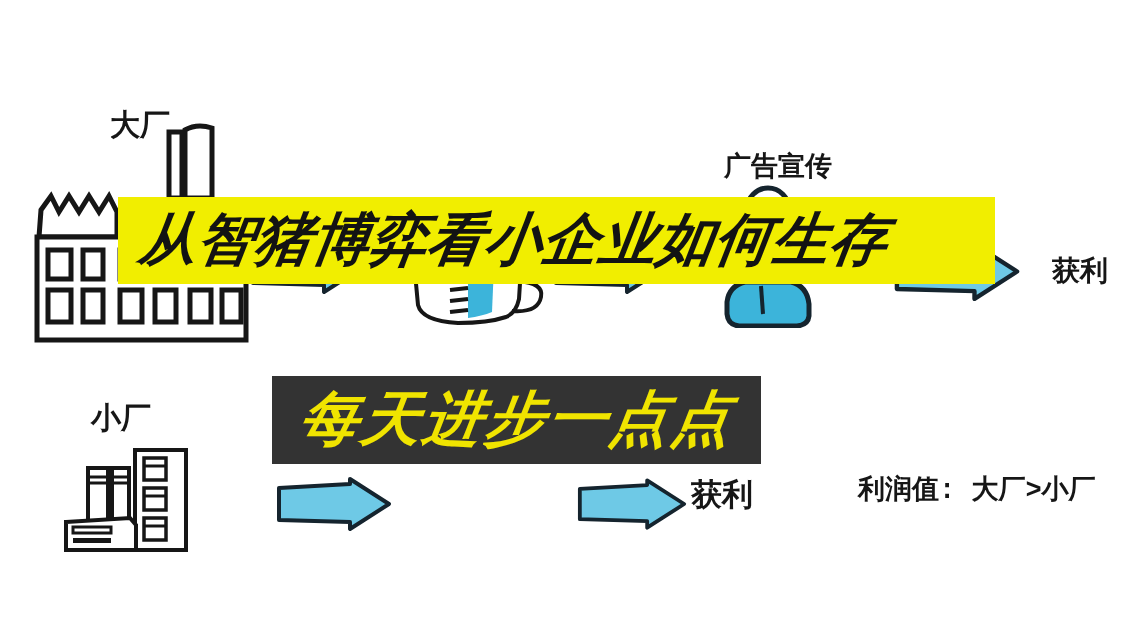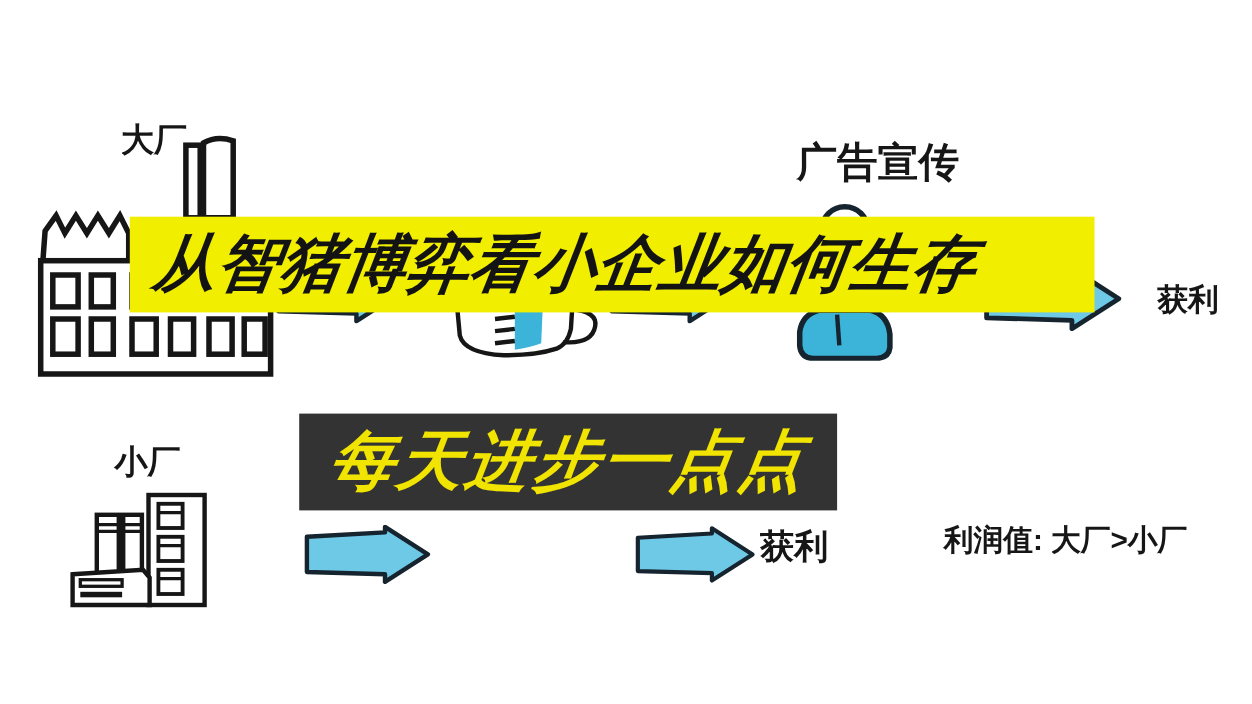--- a/index.html
+++ b/index.html
@@ -1,35 +1,35 @@
 <!DOCTYPE html>
 <html style="--banner-yellow: #f1ee00; --banner-text-dark: #131313; --dark-banner-bg: #333333; --dark-banner-text: #f0e400; --arrow-fill: #6ec9e6; --outline-ink: #15242e; --illustration-blue: #3cb4da; --text-ink: #161616;"><head>
 <meta charset="utf-8">
 <style>
   html,body{margin:0;padding:0;}
   .stage{
     position:relative;
     width:1138px;height:640px;
     background:#ffffff;
     overflow:hidden;
-    font-family:Liberation Sans, sans-serif;
+    font-family:Liberation Mono, monospace;
   }
   .label{
     position:absolute;
     color:var(--text-ink,#111);
     font-weight:700;
     white-space:nowrap;
     z-index:6;
     line-height:1.05;
   }
   .lbl-big{left:110px;top:112px;font-size:30px;}
   .lbl-product{left:370px;top:153px;font-size:27px;}
-  .lbl-ad{left:724px;top:129px;font-size:37px;}
+  .lbl-ad{left:724px;top:154px;font-size:27px;}
   .lbl-profit-top{left:1052px;top:258px;font-size:28px;}
-  .lbl-small{left:104px;top:405px;font-size:30px;}
+  .lbl-small{left:91px;top:405px;font-size:30px;}
   .lbl-imitate{left:403px;top:481px;font-size:31px;}
   .lbl-profit-bottom{left:691px;top:481px;font-size:31px;}
   .lbl-compare{left:858px;top:477px;font-size:27px;}
 
   .art{position:absolute;z-index:1;}
   .big-factory{left:33px;top:122px;width:218px;height:222px;}
   .small-factory{left:62px;top:446px;width:136px;height:110px;}
   .kettle{left:398px;top:205px;width:150px;height:128px;}
   .person{left:715px;top:182px;width:106px;height:146px;}
 

